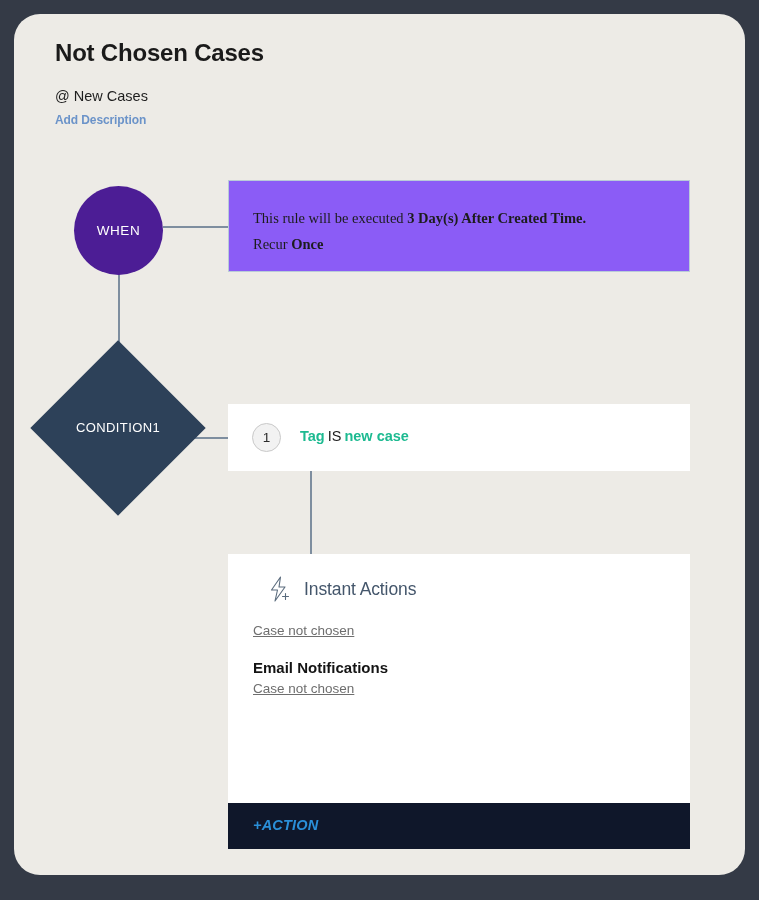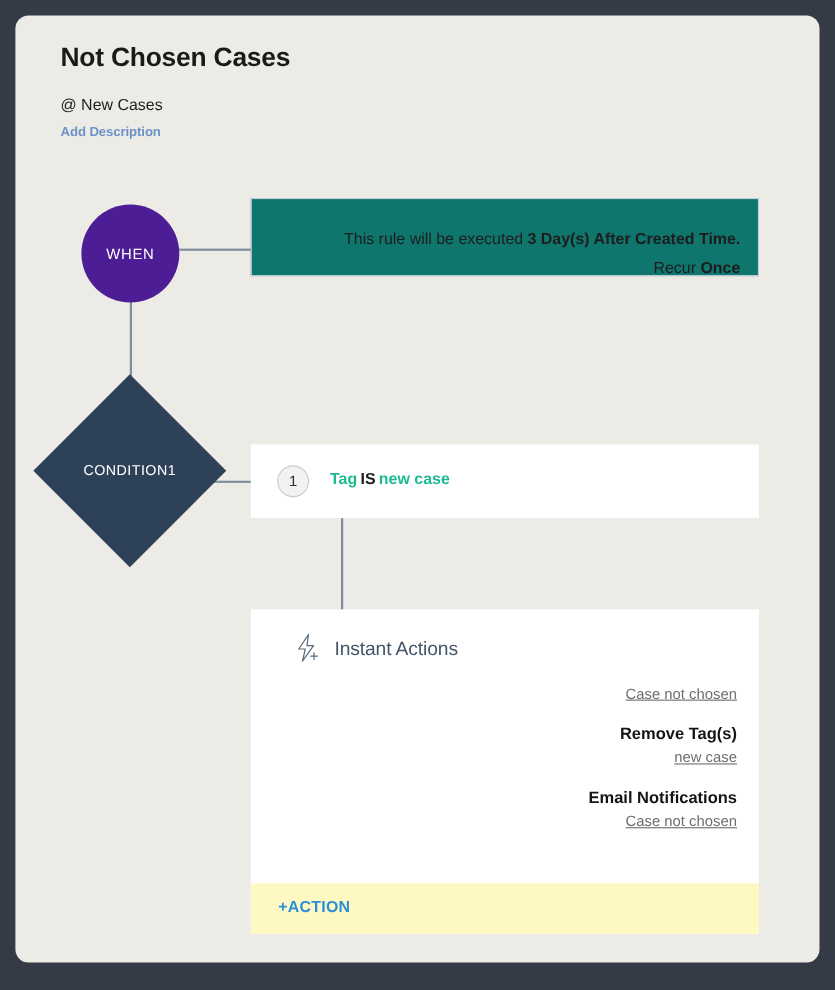--- a/index.html
+++ b/index.html
@@ -21,22 +21,21 @@
     background: #343a46;
   }
 
   .panel {
     position: absolute;
     left: 14px;
     top: 14px;
     width: 731px;
     height: 861px;
     background: #edebe6;
-    border-radius: 12px;
-    text-align: right;
+    border-radius: 26px;
   }
 
   
   .page-title {
     position: absolute;
     left: 41px;
     top: 25px;
     font-size: 24px;
     font-weight: bold;
     color: #1a1a1a;
@@ -88,24 +87,25 @@
     font-size: 13.5px;
     letter-spacing: 0.6px;
     cursor: pointer;
   }
 
   .when-card {
     position: absolute;
     left: 214px;
     top: 166px;
     width: 462px;
-    height: 71px;
-    background: #0f766e;
+    height: 92px;
+    background: #8b5cf6;
     border: 1px solid #b9cbd8;
     box-sizing: border-box;
+    font-family: Liberation Serif, serif;
   }
   .when-card-text {
     position: absolute;
     left: 24px;
     top: 24px;
     right: 16px;
     font-size: 14.5px;
     color: #1c1c1c;
     line-height: 26px;
   }
@@ -168,21 +168,21 @@
     left: 72px;
     top: 24px;
     font-size: 14.5px;
   }
   .cond-field, .cond-value {
     color: #1dba91;
     font-weight: bold;
   }
   .cond-op {
     color: #1c1c1c;
-    font-weight: bold;
+    font-weight: normal;
     margin: 0 3px;
   }
 
   
   .actions-card {
     position: absolute;
     left: 214px;
     top: 540px;
     width: 462px;
     height: 295px;
@@ -224,21 +224,22 @@
     margin-top: 1px;
     text-decoration: underline;
   }
 
   .actions-footer {
     position: absolute;
     left: 0;
     bottom: 0;
     width: 100%;
     height: 46px;
-    background: #fef9c3;
+    background: #0f172a;
+    font-style: italic;
   }
   .add-action {
     position: absolute;
     left: 25px;
     top: 14px;
     font-size: 14.5px;
     font-weight: bold;
     color: #2a8fd8;
     letter-spacing: 0.2px;
     cursor: pointer;
@@ -292,24 +293,20 @@
           </svg>
         </span>
         <span class="actions-title">Instant Actions</span>
       </div>
 
       <div class="action-list">
         <div class="action-item">
           <div class="action-detail">Case not chosen</div>
         </div>
         <div class="action-item">
-          <div class="action-name">Remove Tag(s)</div>
-          <div class="action-detail">new case</div>
-        </div>
-        <div class="action-item">
           <div class="action-name">Email Notifications</div>
           <div class="action-detail">Case not chosen</div>
         </div>
       </div>
 
       <div class="actions-footer">
         <span class="add-action">+ACTION</span>
       </div>
     </div>
 

